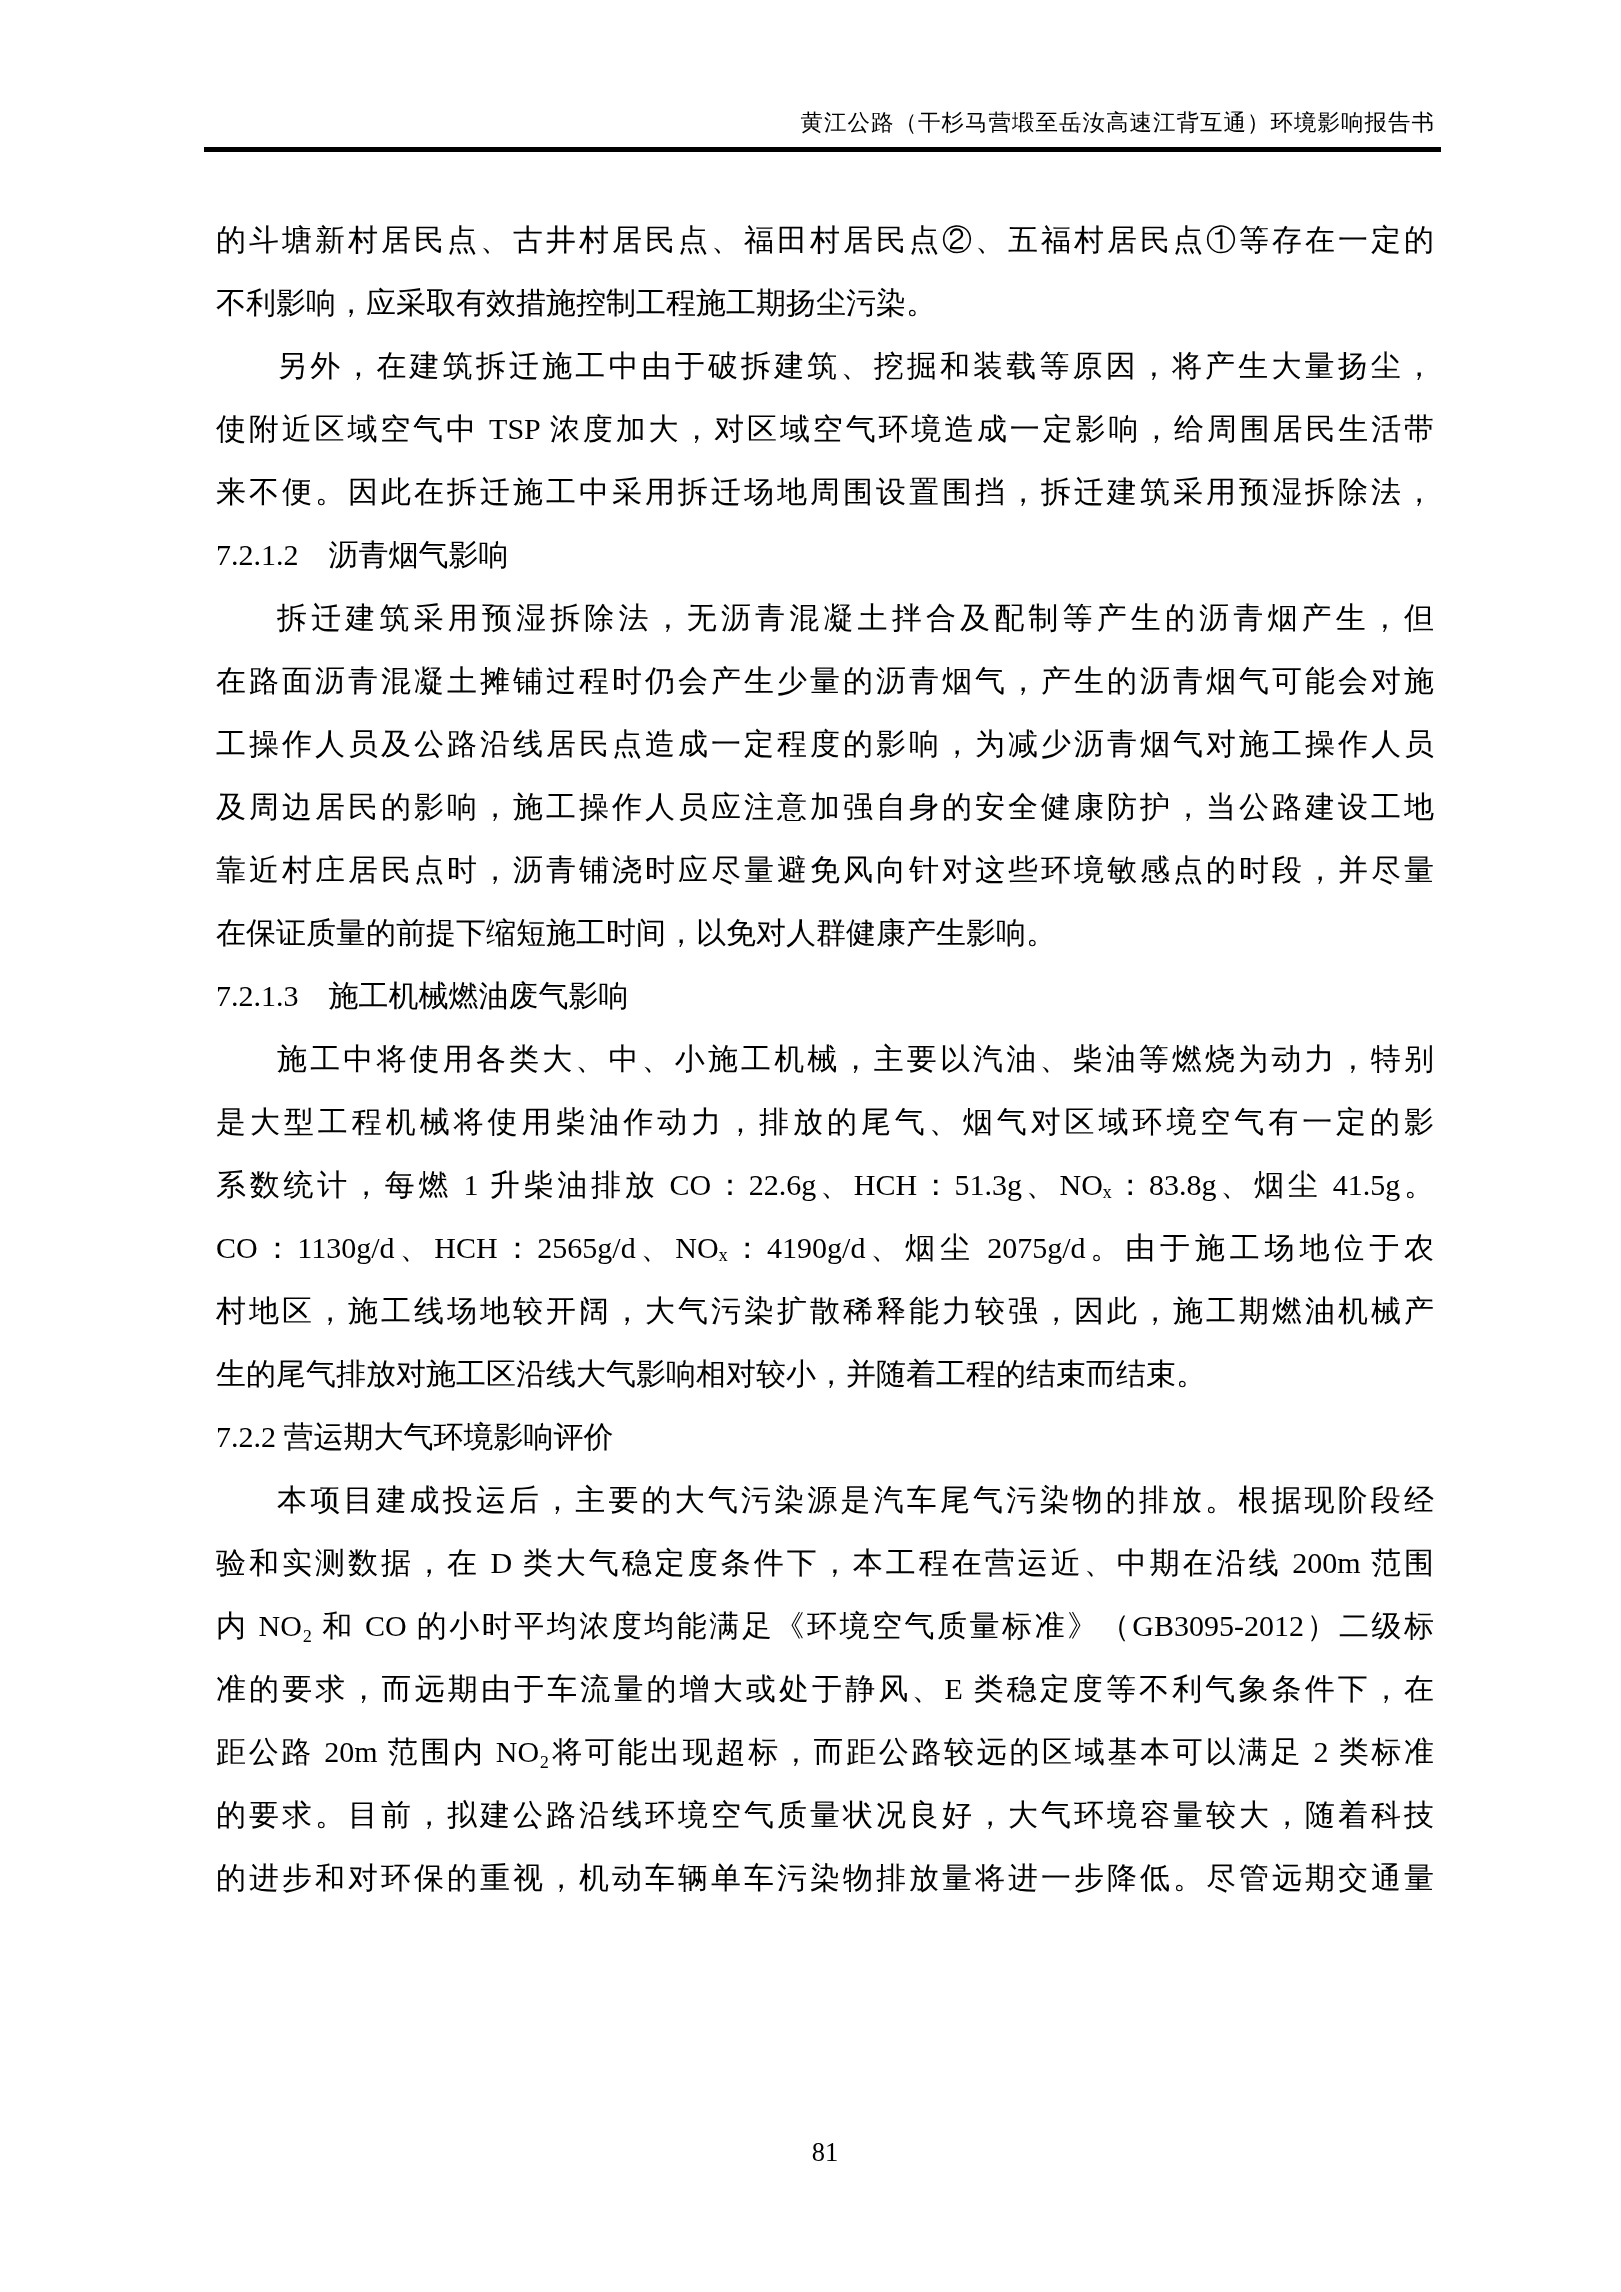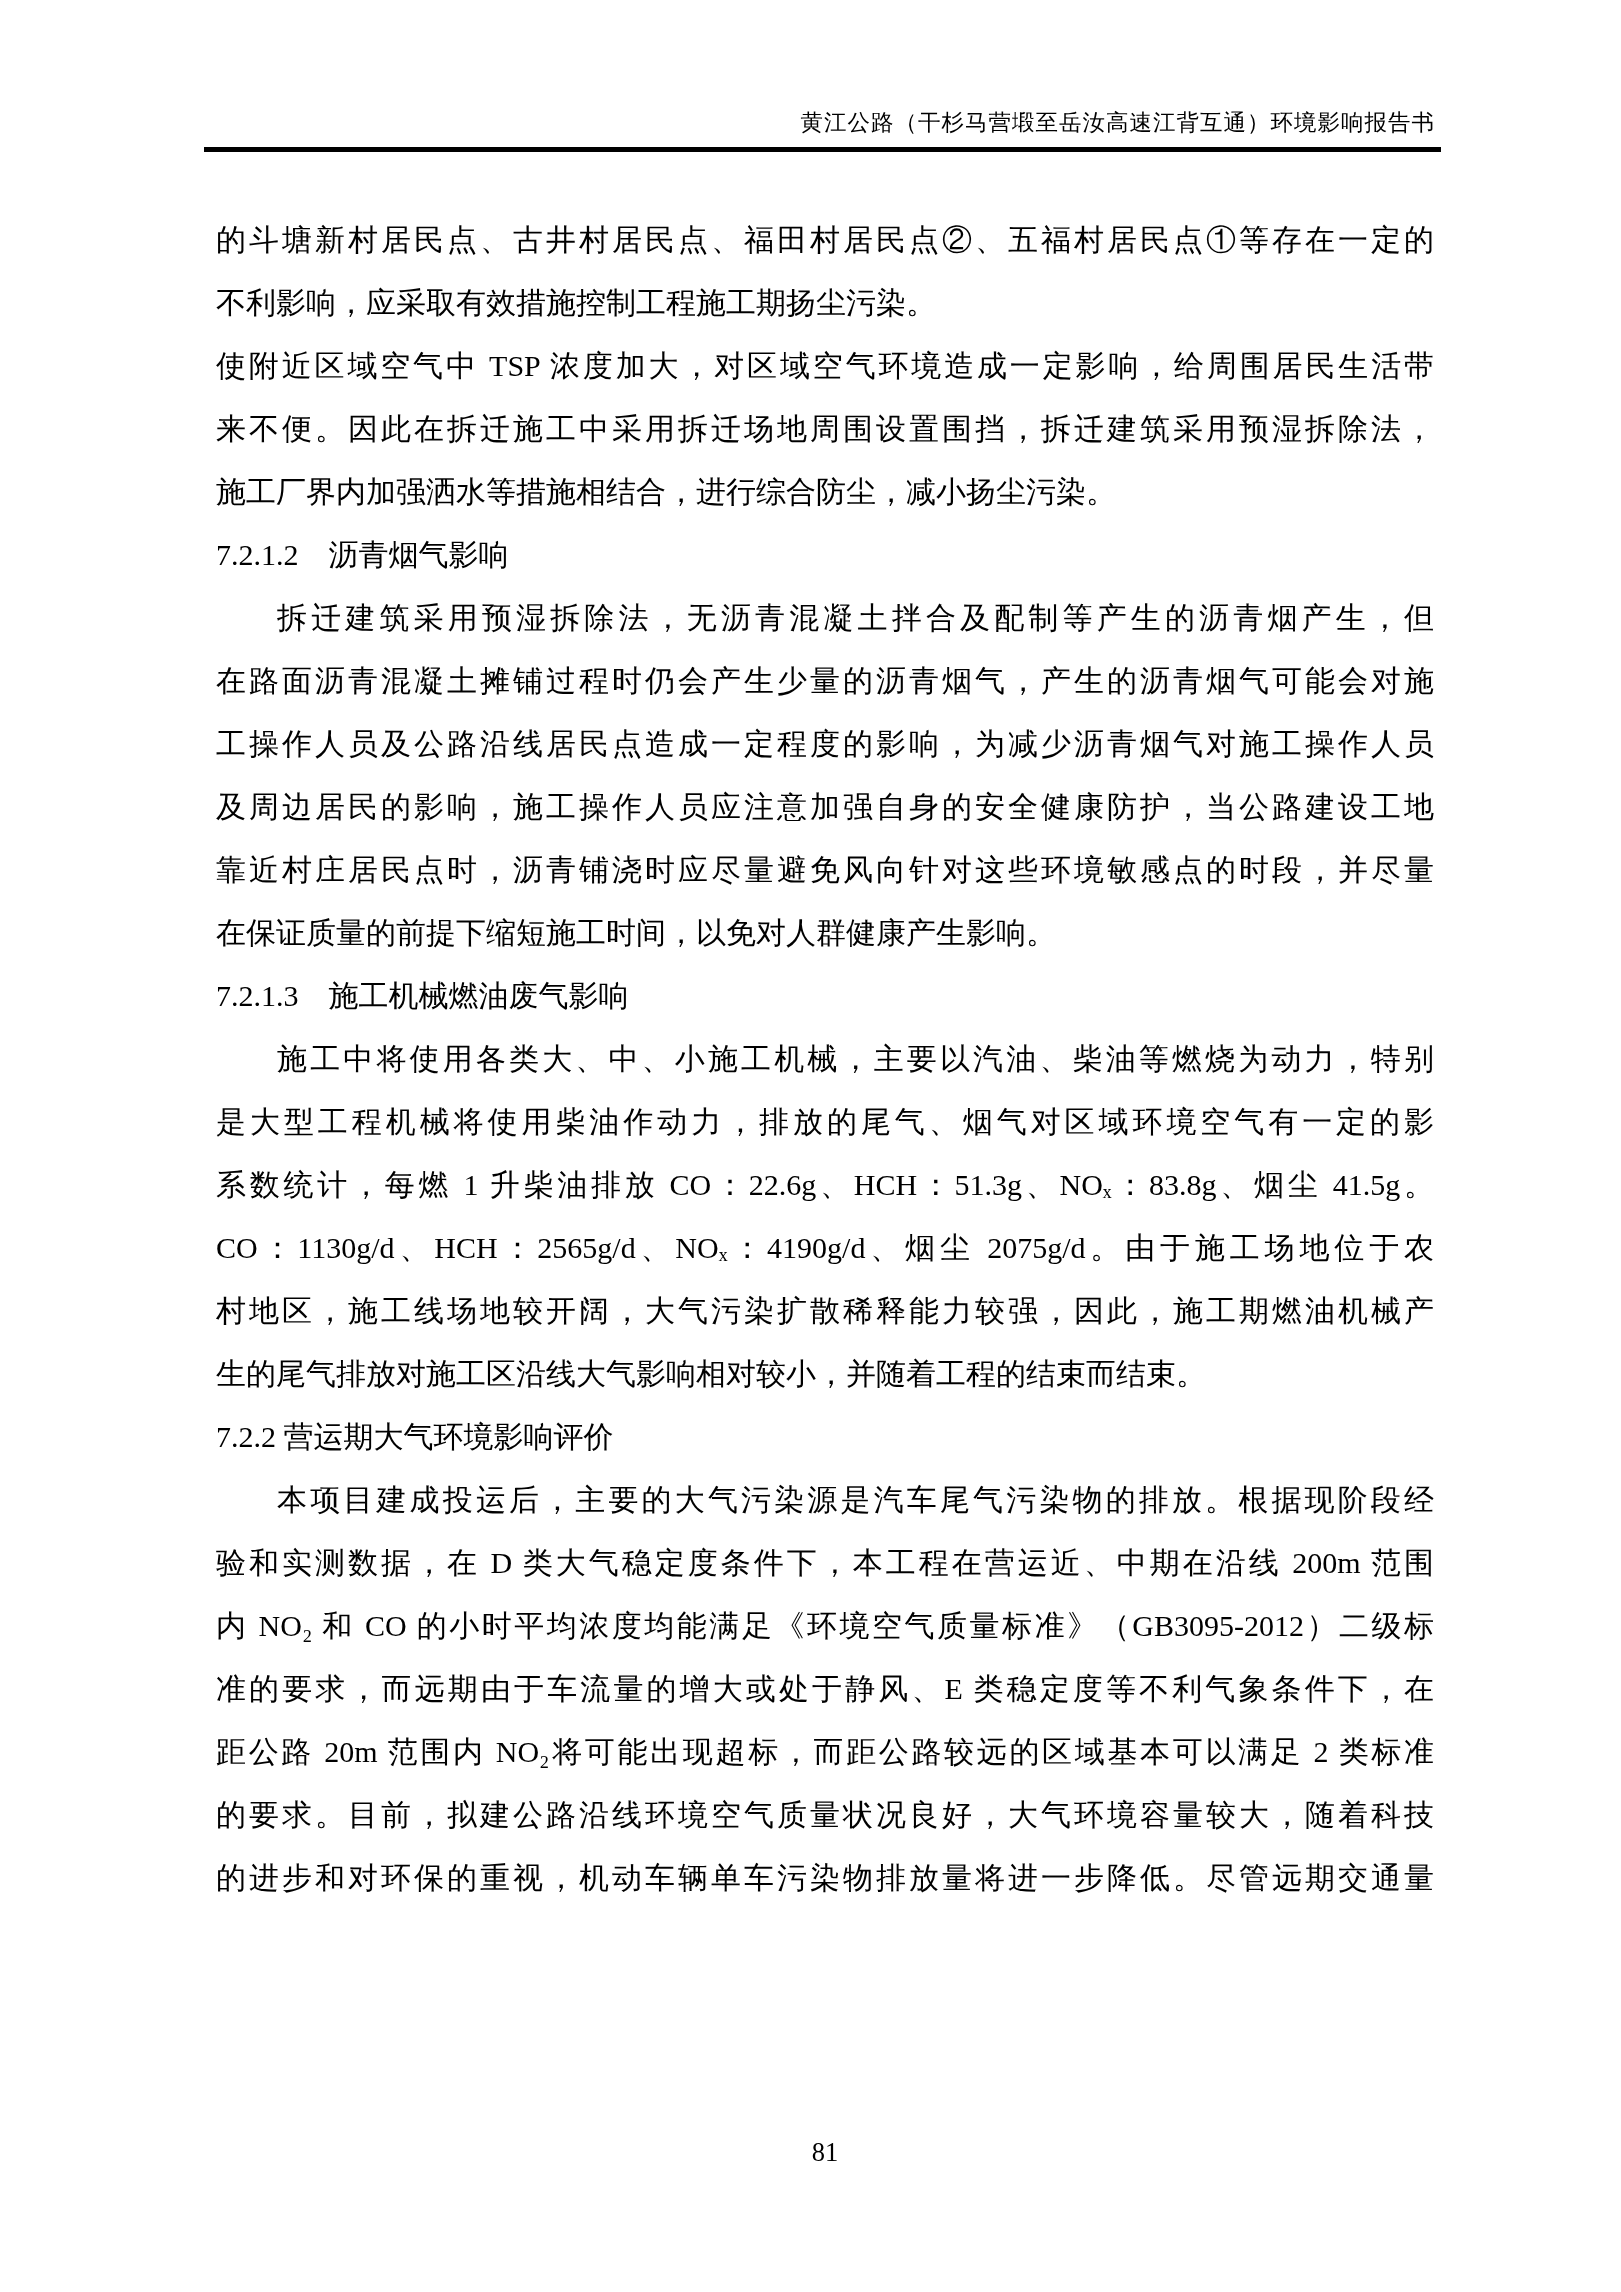--- a/index.html
+++ b/index.html
@@ -72,23 +72,23 @@
 </head>
 <body>
 
 <div class="page">
   <div class="header-text">黄江公路（干杉马营塅至岳汝高速江背互通）环境影响报告书</div>
   <div class="header-rule"></div>
 
   <div class="doc-body">
       <div class="line justify">的斗塘新村居民点、古井村居民点、福田村居民点②、五福村居民点①等存在一定的</div>
       <div class="line">不利影响，应采取有效措施控制工程施工期扬尘污染。</div>
+      <div class="line justify indent">另外，在建筑拆迁施工中由于破拆建筑、挖掘和装载等原因，将产生大量扬尘，</div>
       <div class="line justify">使附近区域空气中 TSP 浓度加大，对区域空气环境造成一定影响，给周围居民生活带</div>
       <div class="line justify">来不便。因此在拆迁施工中采用拆迁场地周围设置围挡，拆迁建筑采用预湿拆除法，</div>
-      <div class="line">施工厂界内加强洒水等措施相结合，进行综合防尘，减小扬尘污染。</div>
       <div class="line heading">7.2.1.2　沥青烟气影响</div>
       <div class="line justify indent">拆迁建筑采用预湿拆除法，无沥青混凝土拌合及配制等产生的沥青烟产生，但</div>
       <div class="line justify">在路面沥青混凝土摊铺过程时仍会产生少量的沥青烟气，产生的沥青烟气可能会对施</div>
       <div class="line justify">工操作人员及公路沿线居民点造成一定程度的影响，为减少沥青烟气对施工操作人员</div>
       <div class="line justify">及周边居民的影响，施工操作人员应注意加强自身的安全健康防护，当公路建设工地</div>
       <div class="line justify">靠近村庄居民点时，沥青铺浇时应尽量避免风向针对这些环境敏感点的时段，并尽量</div>
       <div class="line">在保证质量的前提下缩短施工时间，以免对人群健康产生影响。</div>
       <div class="line heading">7.2.1.3　施工机械燃油废气影响</div>
       <div class="line justify indent">施工中将使用各类大、中、小施工机械，主要以汽油、柴油等燃烧为动力，特别</div>
       <div class="line justify">是大型工程机械将使用柴油作动力，排放的尾气、烟气对区域环境空气有一定的影</div>

